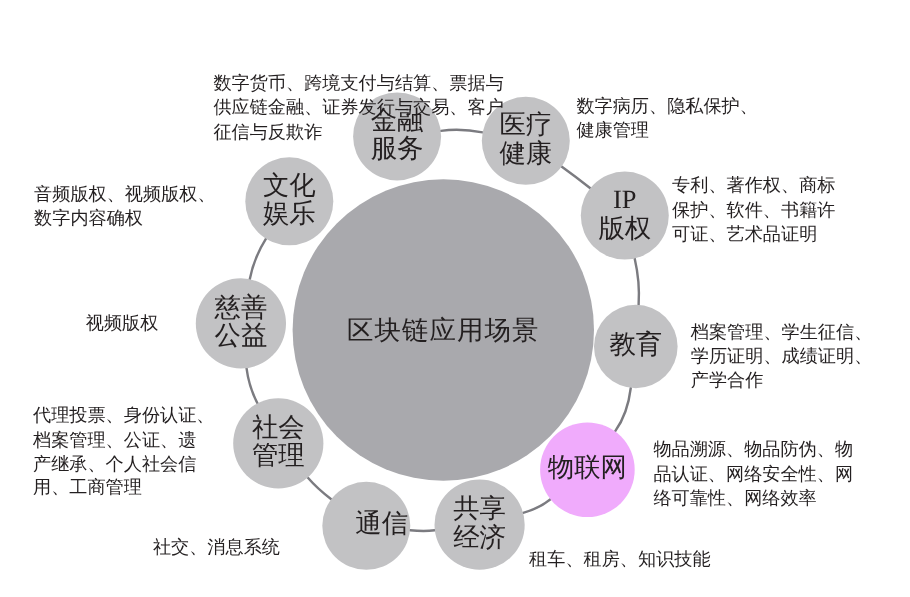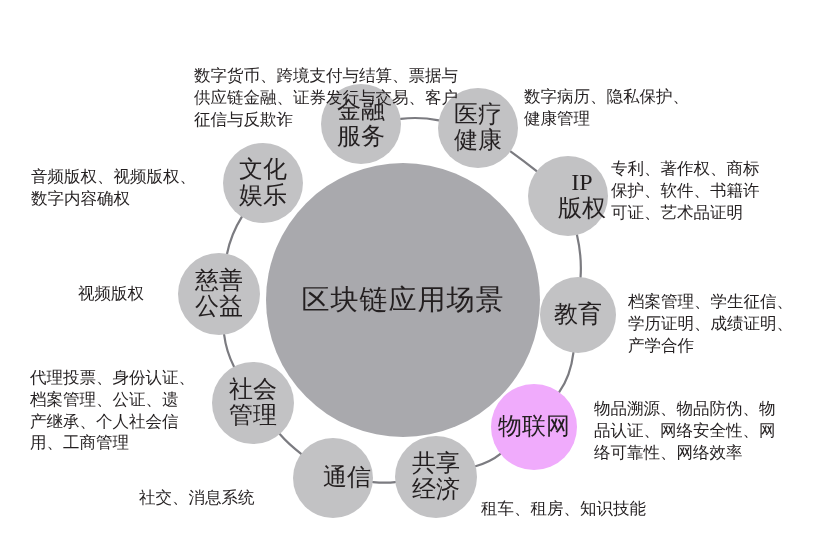--- a/index.html
+++ b/index.html
@@ -28,21 +28,21 @@
   }
   .hub {
     position: absolute;
     border-radius: 50%;
     background: #a9a9ad;
     display: flex;
     align-items: center;
     justify-content: center;
   }
   .hub-label {
-    font-size: 28px;
+    font-size: 24px;
     letter-spacing: 1px;
     color: #231f20;
     white-space: nowrap;
   }
   .node {
     position: absolute;
     border-radius: 50%;
     background: #c2c2c4;
     display: flex;
     align-items: center;
@@ -89,21 +89,21 @@
 
   <div id="nodes-layer">
       <div class="node" style="left: 321px; top: 84px; width: 80px; height: 80px; background: rgb(194, 194, 196);">
         <span class="node-label">金融
 服务</span>
       </div>
       <div class="node" style="left: 438px; top: 88px; width: 80px; height: 80px; background: rgb(194, 194, 196);">
         <span class="node-label">医疗
 健康</span>
       </div>
-      <div class="node" style="left: 528px; top: 156px; width: 80px; height: 80px; background: rgb(194, 194, 196); justify-content: flex-end;">
+      <div class="node" style="left: 528px; top: 156px; width: 80px; height: 80px; background: rgb(194, 194, 196);">
         <span class="node-label">IP
 版权</span>
       </div>
       <div class="node" style="left: 540px; top: 277px; width: 76px; height: 76px; background: rgb(194, 194, 196);">
         <span class="node-label">教育</span>
       </div>
       <div class="node" style="left: 491px; top: 384px; width: 86px; height: 86px; background: #f0abfc;">
         <span class="node-label">物联网</span>
       </div>
       <div class="node" style="left: 395px; top: 436px; width: 82px; height: 82px; background: rgb(194, 194, 196);">

